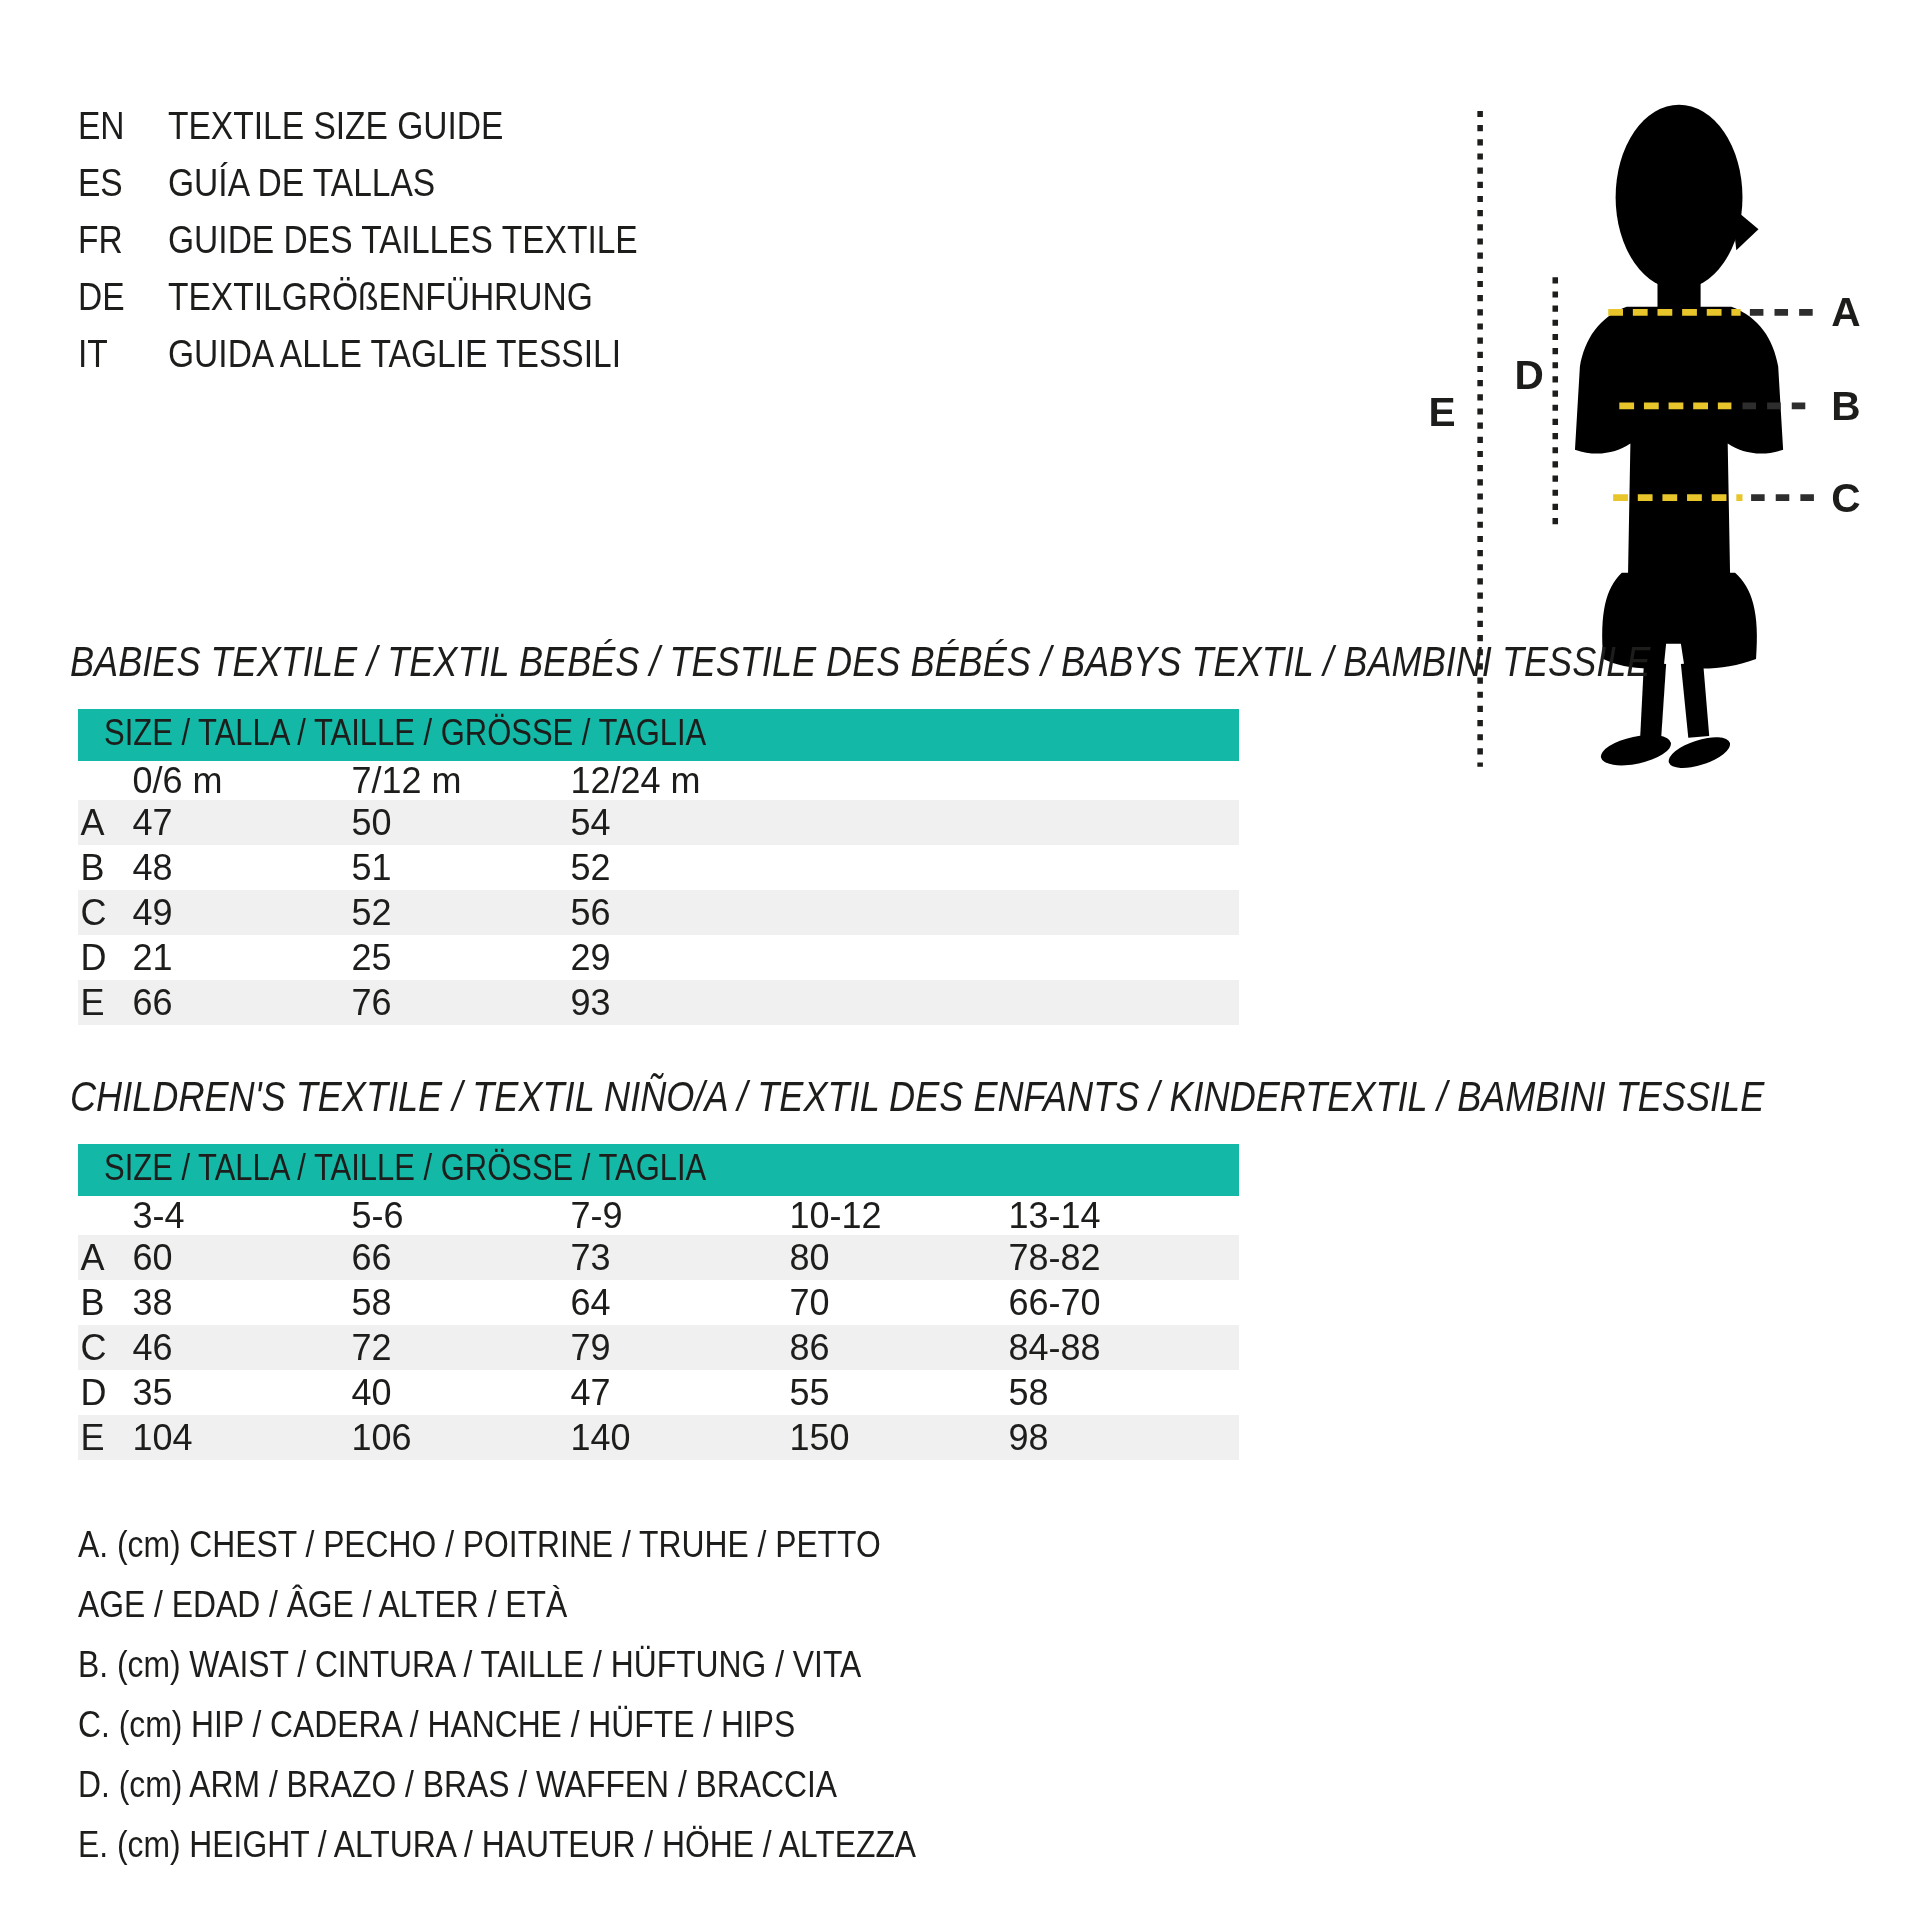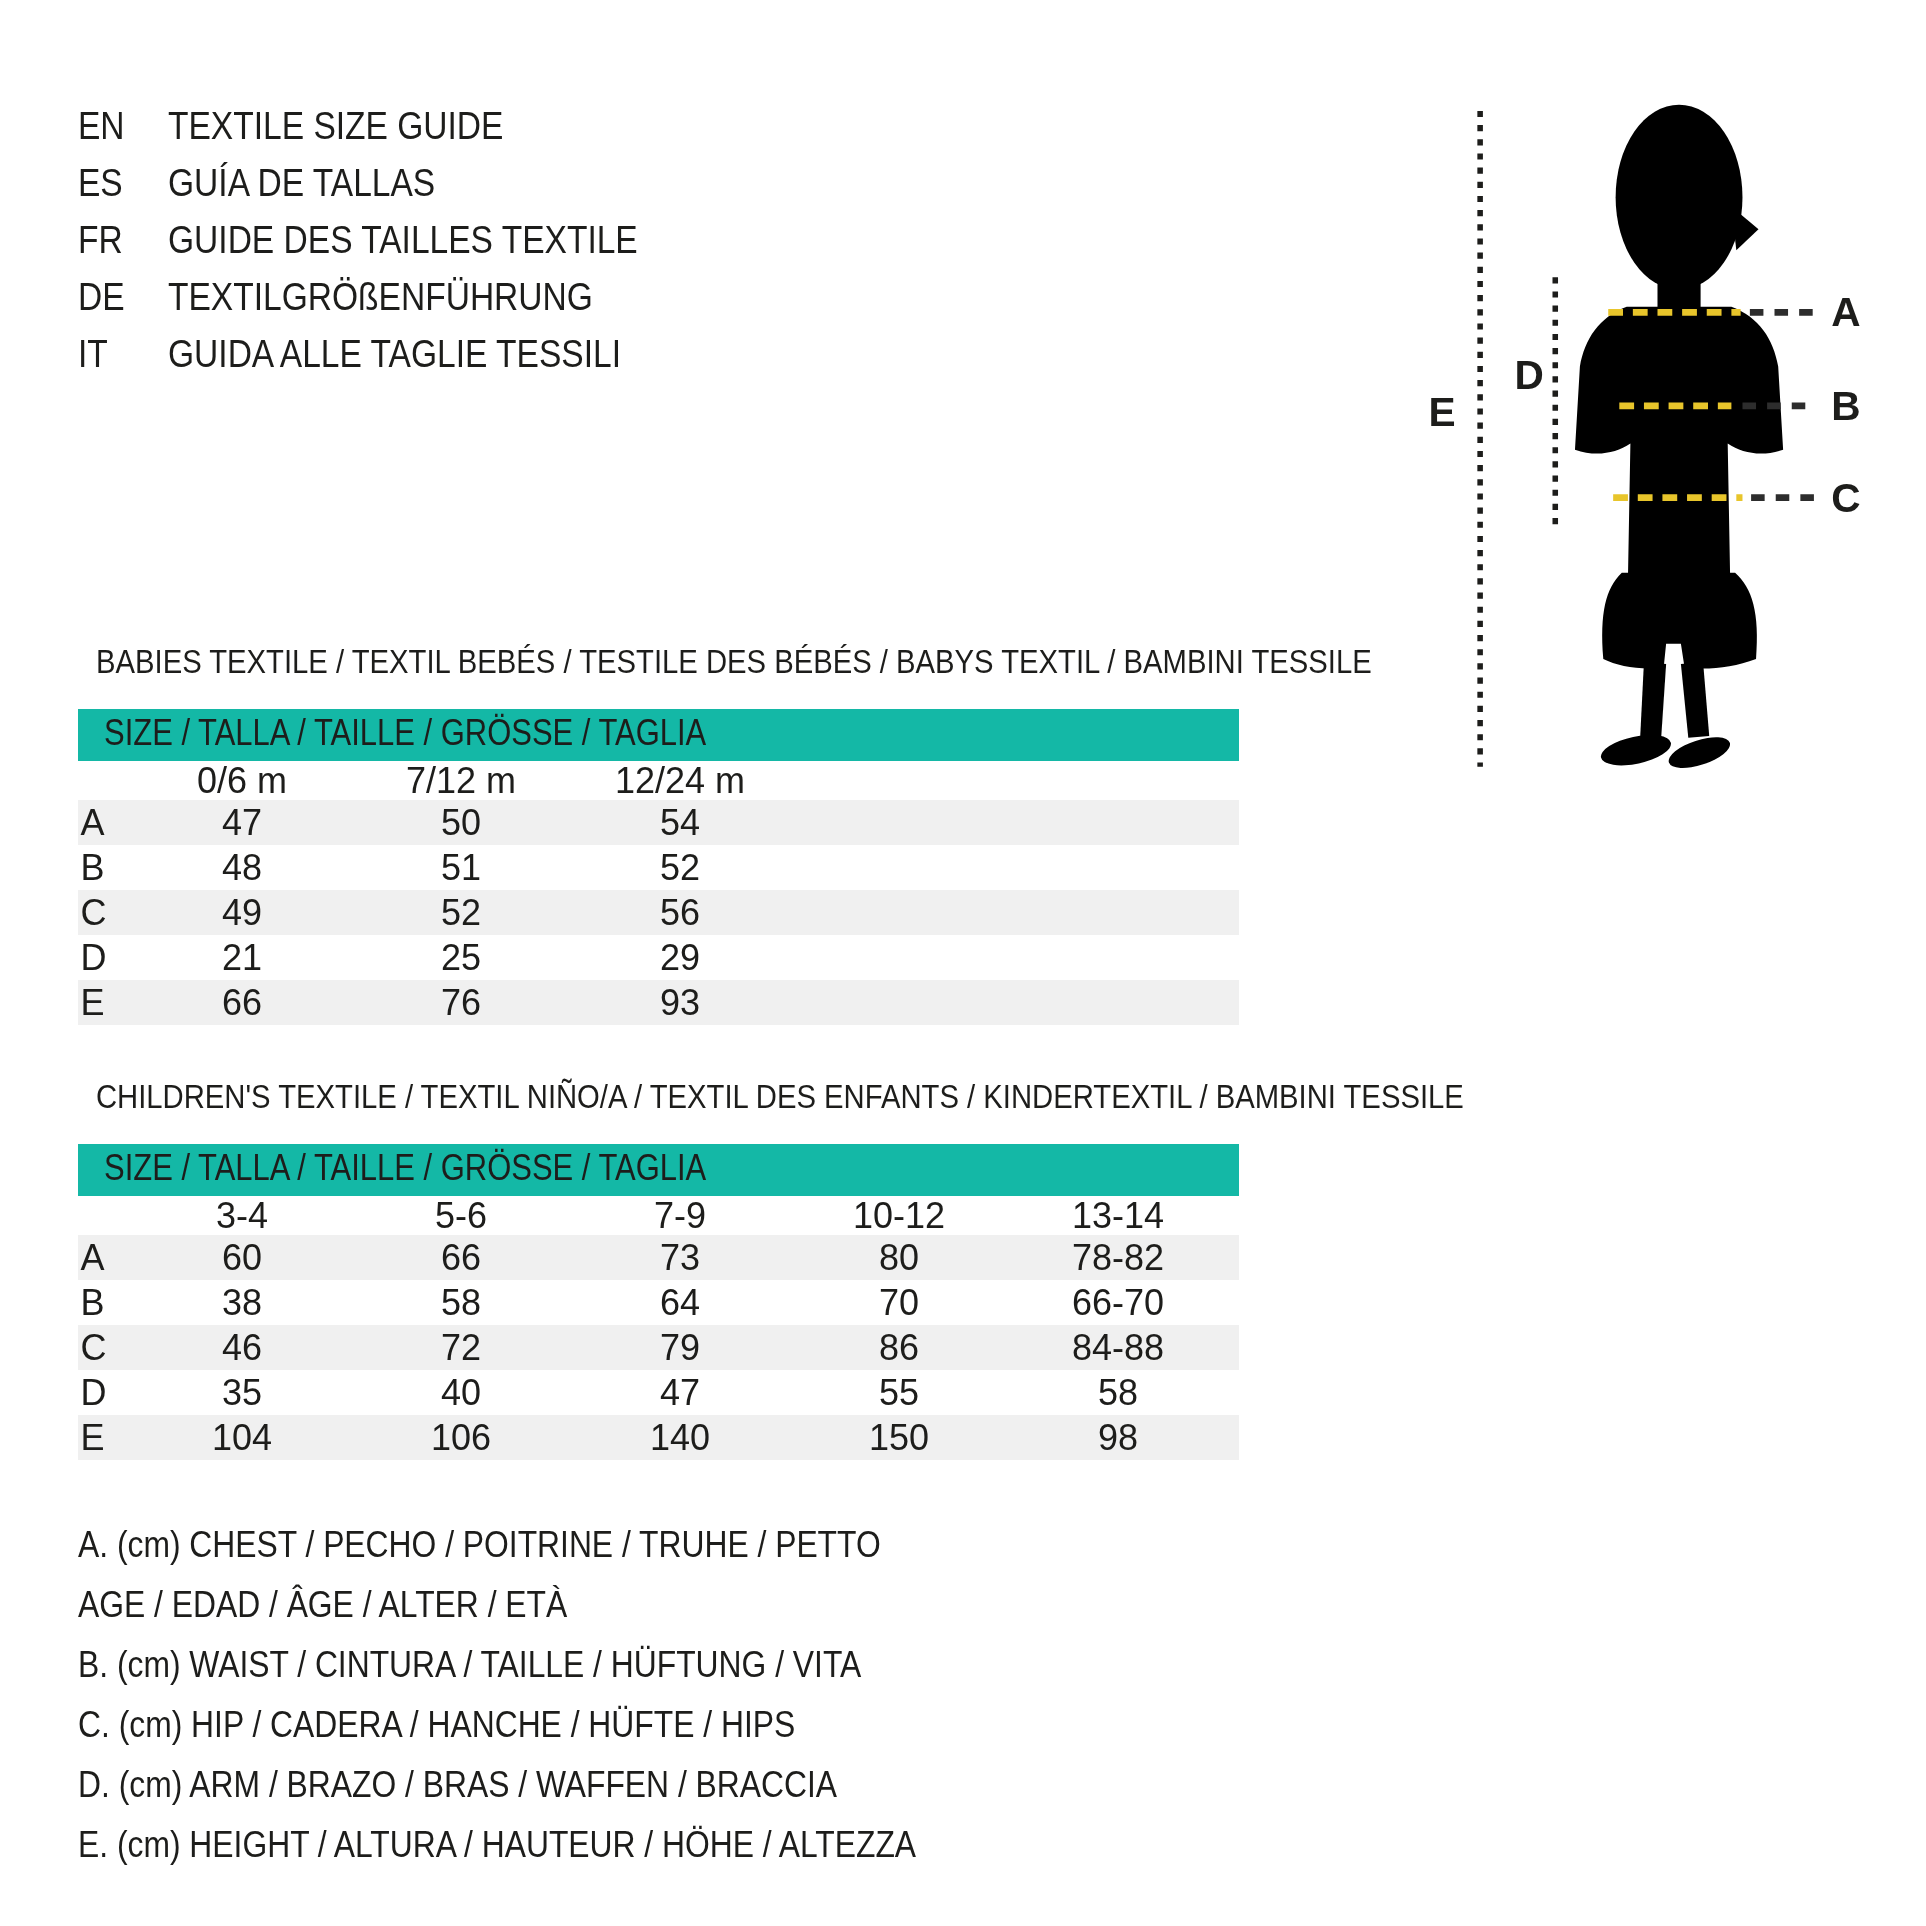--- a/index.html
+++ b/index.html
@@ -9,34 +9,34 @@
   }
   .cond { display:inline-block; transform:scaleX(0.86); transform-origin:0 50%; white-space:nowrap; }
 
   
   .langs { position:absolute; left:78px; top:97px; }
   .lang-row { position:relative; height:57px; line-height:57px; font-size:39px; }
   .lang-code  { position:absolute; left:0; }
   .lang-title { position:absolute; left:90px; }
 
   
-  .heading { position:absolute; left:96px; height:43px; line-height:43px; font-size:34px; white-space:nowrap; }
+  .heading { position:absolute; left:70px; height:43px; line-height:43px; font-size:42px; white-space:nowrap;font-style:italic; }
   .heading-babies   { top:640px; }
   .heading-children { top:1075px; }
 
   
   .size-table { position:absolute; left:78px; width:1161px; font-size:36px; }
   .table-babies   { top:709px; }
   .table-children { top:1144px; }
   .size-bar { height:52px; line-height:48px; background:#14b8a6; padding-left:26px; }
   .cols-row { display:flex; height:39px; line-height:39px; }
   .t-row    { display:flex; height:45px; line-height:45px; }
   .t-row.stripe { background:#f0f0f0; }
   .lab { width:52px; padding-left:2.5px; }
-  .val { width:219px; text-align:center; }
+  .val { width:219px; }
 
   
   .legend { position:absolute; left:78px; top:1515px; }
   .legend-row { height:60px; line-height:60px; font-size:37px; white-space:nowrap; }
 
   
   .figure { position:absolute; left:1405px; top:86px; width:521px; height:715px; }
   .fig-label { font-family:"Liberation Sans", sans-serif; font-weight:bold; font-size:66px; fill:#1d1d1b; }
 </style>
 </head>

